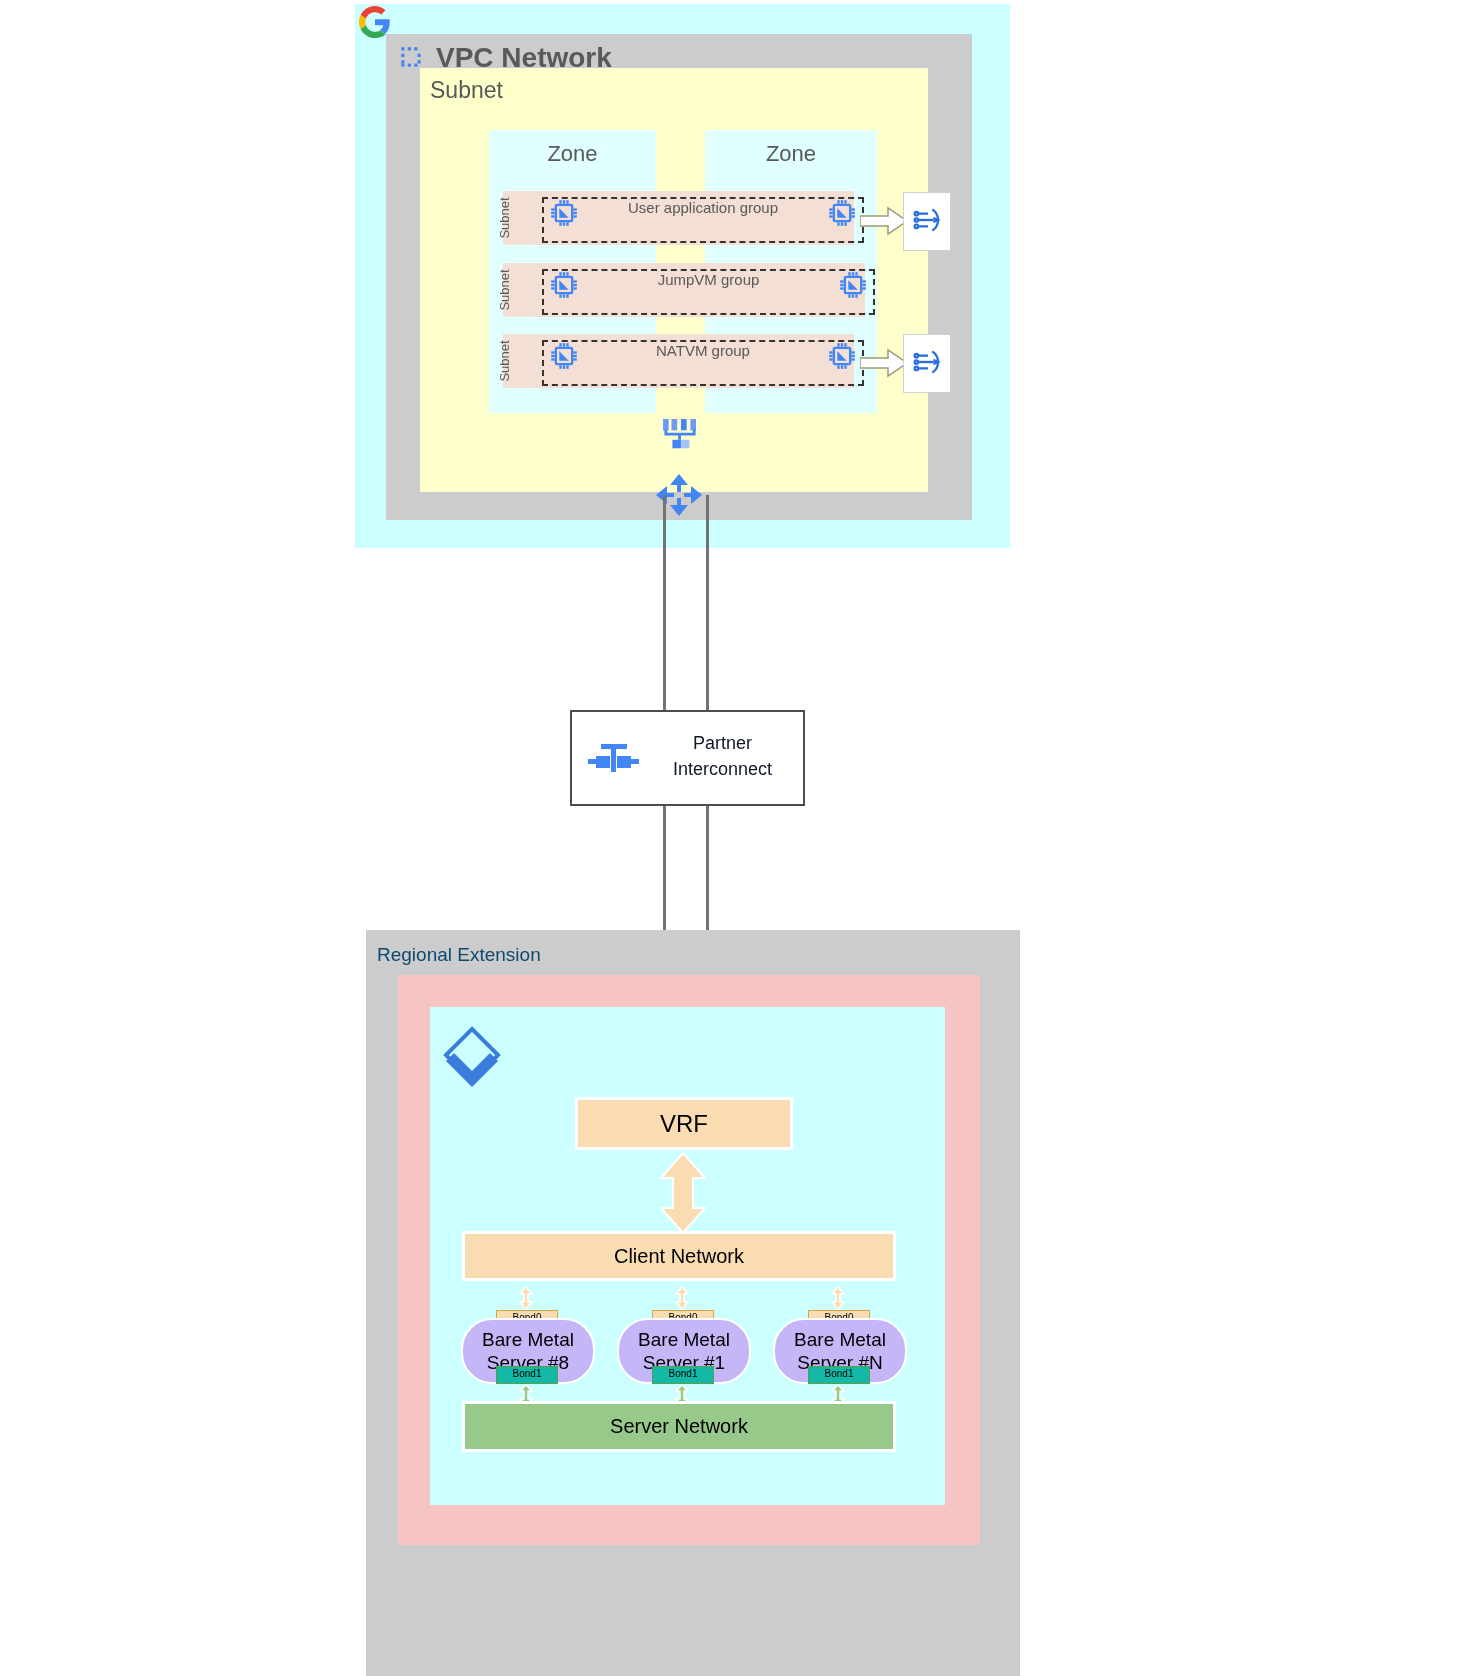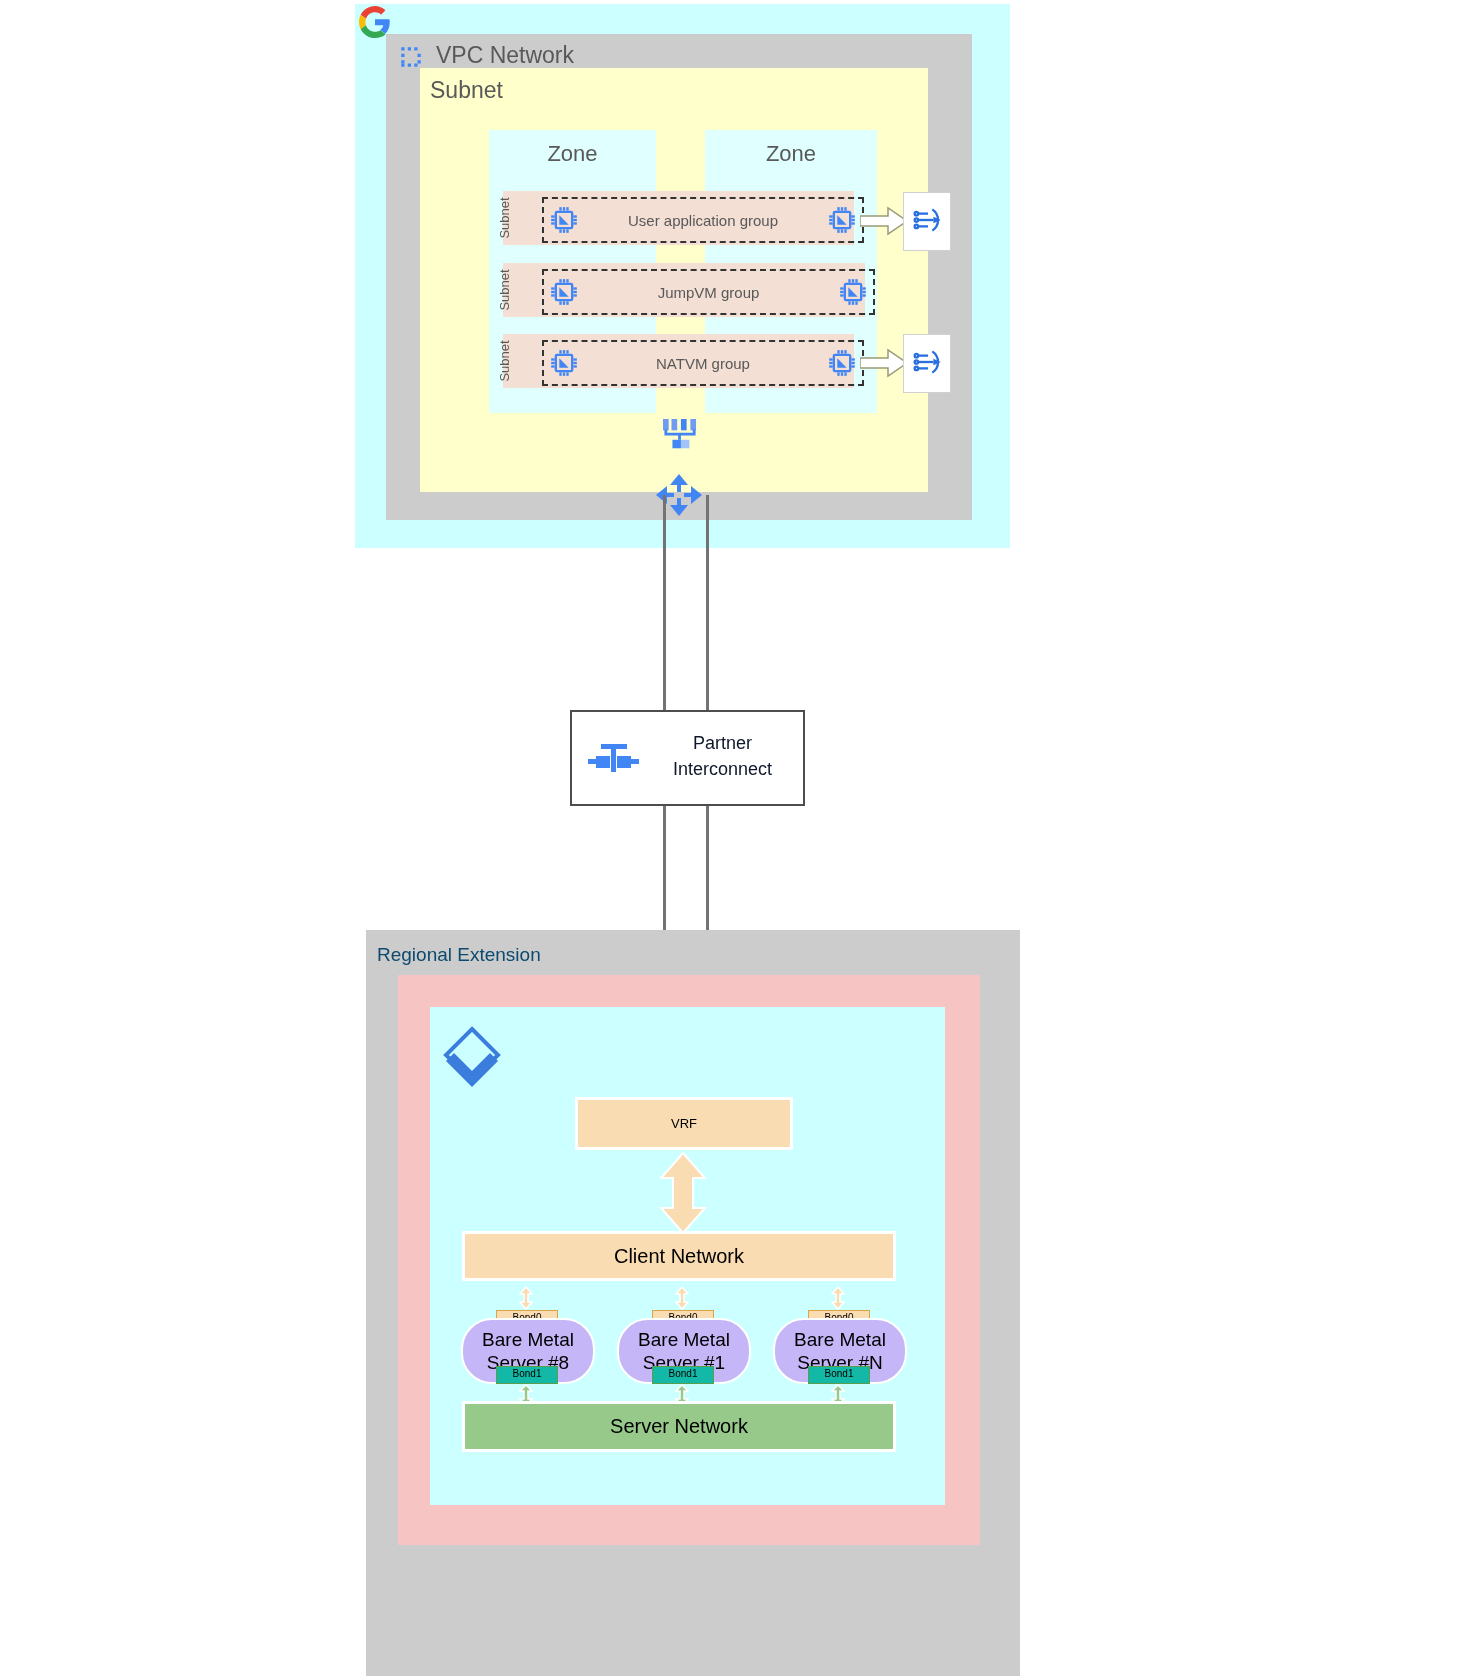--- a/index.html
+++ b/index.html
@@ -4,39 +4,39 @@
 <style>
   html,body{margin:0;padding:0;background:#ffffff;}
   body{font-family:"Liberation Sans",sans-serif;}
   #stage{position:relative;width:1459px;height:1676px;background:#fff;overflow:hidden;}
   .abs{position:absolute;box-sizing:border-box;}
 
   
   #gcp-cloud{left:355px;top:4px;width:655px;height:544px;background:#ccffff;}
   #g-logo{left:359px;top:6px;width:32px;height:32px;}
   #vpc-box{left:386px;top:34px;width:586px;height:486px;background:#cccccc;}
-  #vpc-title{left:436px;top:42px;font-size:23px;color:#595959;}
+  #vpc-title{left:436px;top:42px;font-size:28px;color:#595959;font-weight:bold;}
   #vpc-icon{left:398px;top:44px;width:26px;height:26px;}
   #region-box{left:420px;top:68px;width:508px;height:424px;background:#ffffcc;}
   #region-title{left:430px;top:77px;font-size:23px;color:#595959;}
   .zone{background:#e0ffff;}
   #zone1{left:489px;top:130px;width:167px;height:283px;}
   #zone2{left:705px;top:130px;width:172px;height:283px;}
   #zone1-t{left:489px;top:141px;width:167px;text-align:center;font-size:22px;color:#595959;}
   #zone2-t{left:705px;top:141px;width:172px;text-align:center;font-size:22px;color:#595959;}
 
   .subnet{background:#f4dfd4;}
   #sn1{left:503px;top:191px;width:351px;height:54px;}
   #sn2{left:503px;top:263px;width:362px;height:54px;}
   #sn3{left:503px;top:334px;width:351px;height:54px;}
   .subnet-label{position:absolute;left:-9px;top:0;width:54px;height:22px;
       transform:rotate(-90deg);transform-origin:27px 27px;
       font-size:13px;color:#595959;text-align:center;line-height:22px;}
   .group{position:absolute;border:2px dashed #333;top:6px;height:42px;
-      display:flex;align-items:center;justify-content:space-between;padding:0 6px;}
+      display:flex;justify-content:space-between;padding:0 6px;}
   #g1{left:39px;width:306px;}
   #g2{left:39px;width:317px;gap:16px;}
   #g3{left:39px;width:306px;}
   .group-name{flex:1;text-align:center;font-size:15px;color:#595959;}
   .chip{width:28px;height:28px;flex:0 0 28px;}
 
   .fatarrow{position:absolute;width:48px;height:30px;}
   #fa1{left:860px;top:206px;}
   #fa2{left:860px;top:348px;}
   .natbox{position:absolute;width:46px;height:57px;background:#fff;border:1px solid #d0d0d0;
@@ -58,21 +58,21 @@
   #pi-label{left:650px;top:730px;width:145px;text-align:center;font-size:18px;color:#0f172a;line-height:26px;}
 
   
   #re-box{left:366px;top:930px;width:654px;height:746px;background:#cccccc;}
   #re-title{left:377px;top:944px;font-size:19px;color:#0c4a6e;}
   #pink-box{left:398px;top:975px;width:582px;height:570px;background:#f7c4c4;}
   #cyan-box{left:430px;top:1007px;width:515px;height:498px;background:#ccffff;}
   #layers-icon{left:440px;top:1025px;width:64px;height:68px;}
 
   #vrf{left:575px;top:1097px;width:218px;height:53px;background:#fadcb3;border:3px solid #fff;
-      display:flex;align-items:center;justify-content:center;font-size:13px;color:#000;}
+      display:flex;align-items:center;justify-content:center;font-size:24px;color:#000;}
   #vrf-arrow{left:658px;top:1152px;width:50px;height:82px;}
 
   #client-net{left:462px;top:1231px;width:434px;height:50px;background:#fadcb3;border:3px solid #fff;
       display:flex;align-items:center;justify-content:center;font-size:20px;color:#000;}
   #priv-net{left:462px;top:1401px;width:434px;height:51px;background:#97c98b;border:3px solid #fff;
       display:flex;align-items:center;justify-content:center;font-size:20px;color:#000;}
 
   .srv-col{position:absolute;width:130px;}
   #c1{left:461px;top:1286px;}
   #c2{left:617px;top:1286px;}

